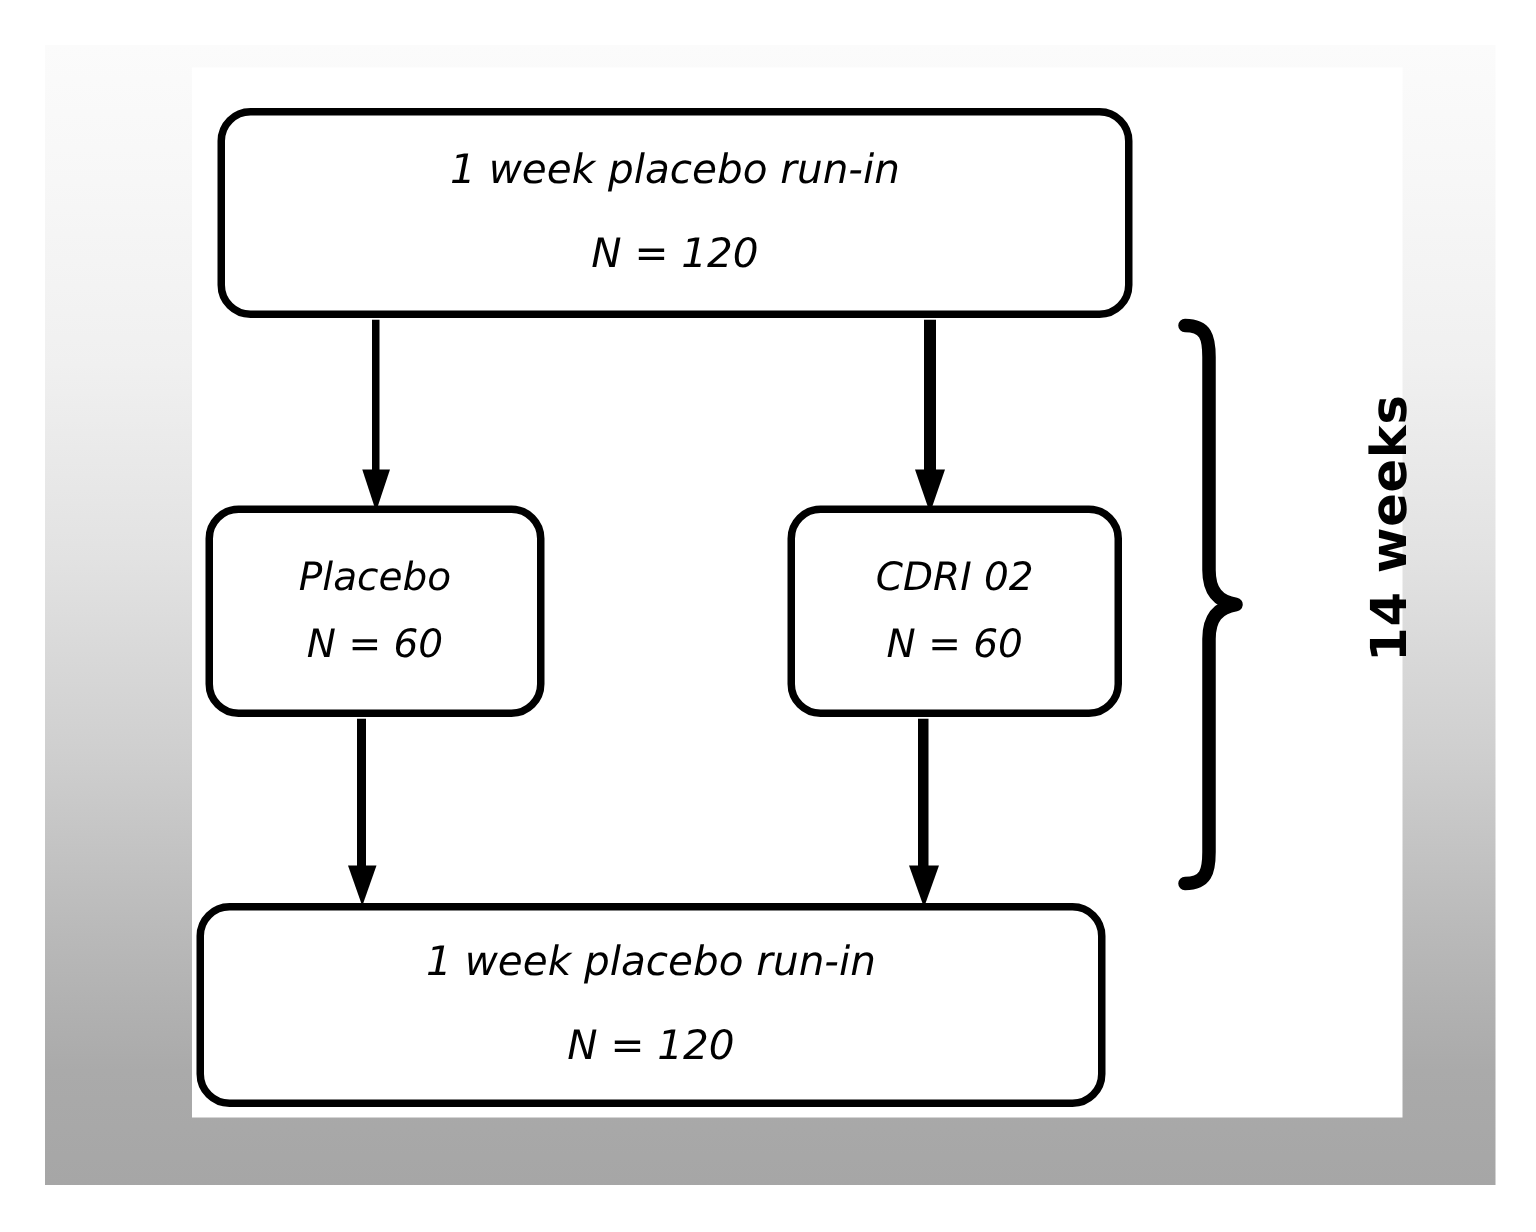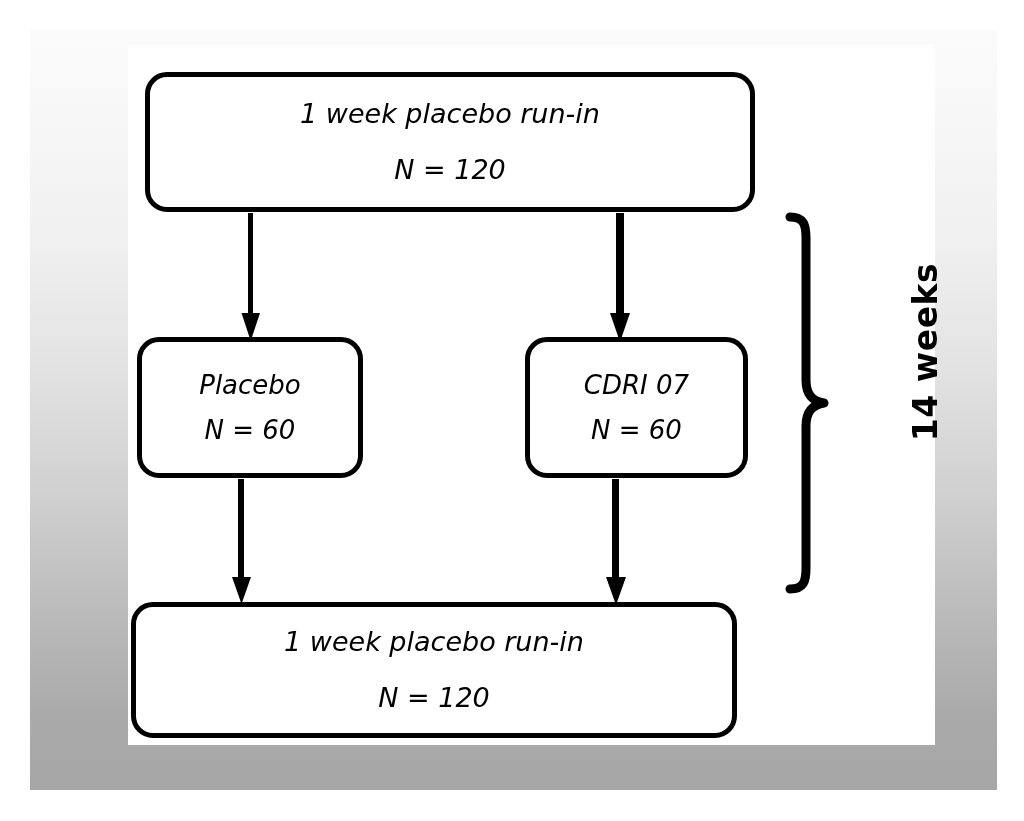--- a/index.html
+++ b/index.html
@@ -147,21 +147,21 @@
         <polygon points="3,100 23,100 13,129" fill="#000000"></polygon>
       </svg>
     </div>
 
     <div class="node node-placebo node-small" style="left:9px; top:292px;">
       <span class="line1">Placebo</span>
       <span class="line2">N = 60</span>
     </div>
 
     <div class="node node-cdri node-small" style="left:397px; top:292px;">
-      <span class="line1">CDRI 07</span>
+      <span class="line1">CDRI 02</span>
       <span class="line2">N = 60</span>
     </div>
 
     <div class="arrow" style="left:100px; top:434px;">
       <svg width="26" height="126" viewBox="0 0 26 126" aria-hidden="true">
         <rect x="10" y="0" width="6" height="104" fill="#000000"></rect>
         <polygon points="4,98 23,98 13.5,125" fill="#000000"></polygon>
       </svg>
     </div>
 

